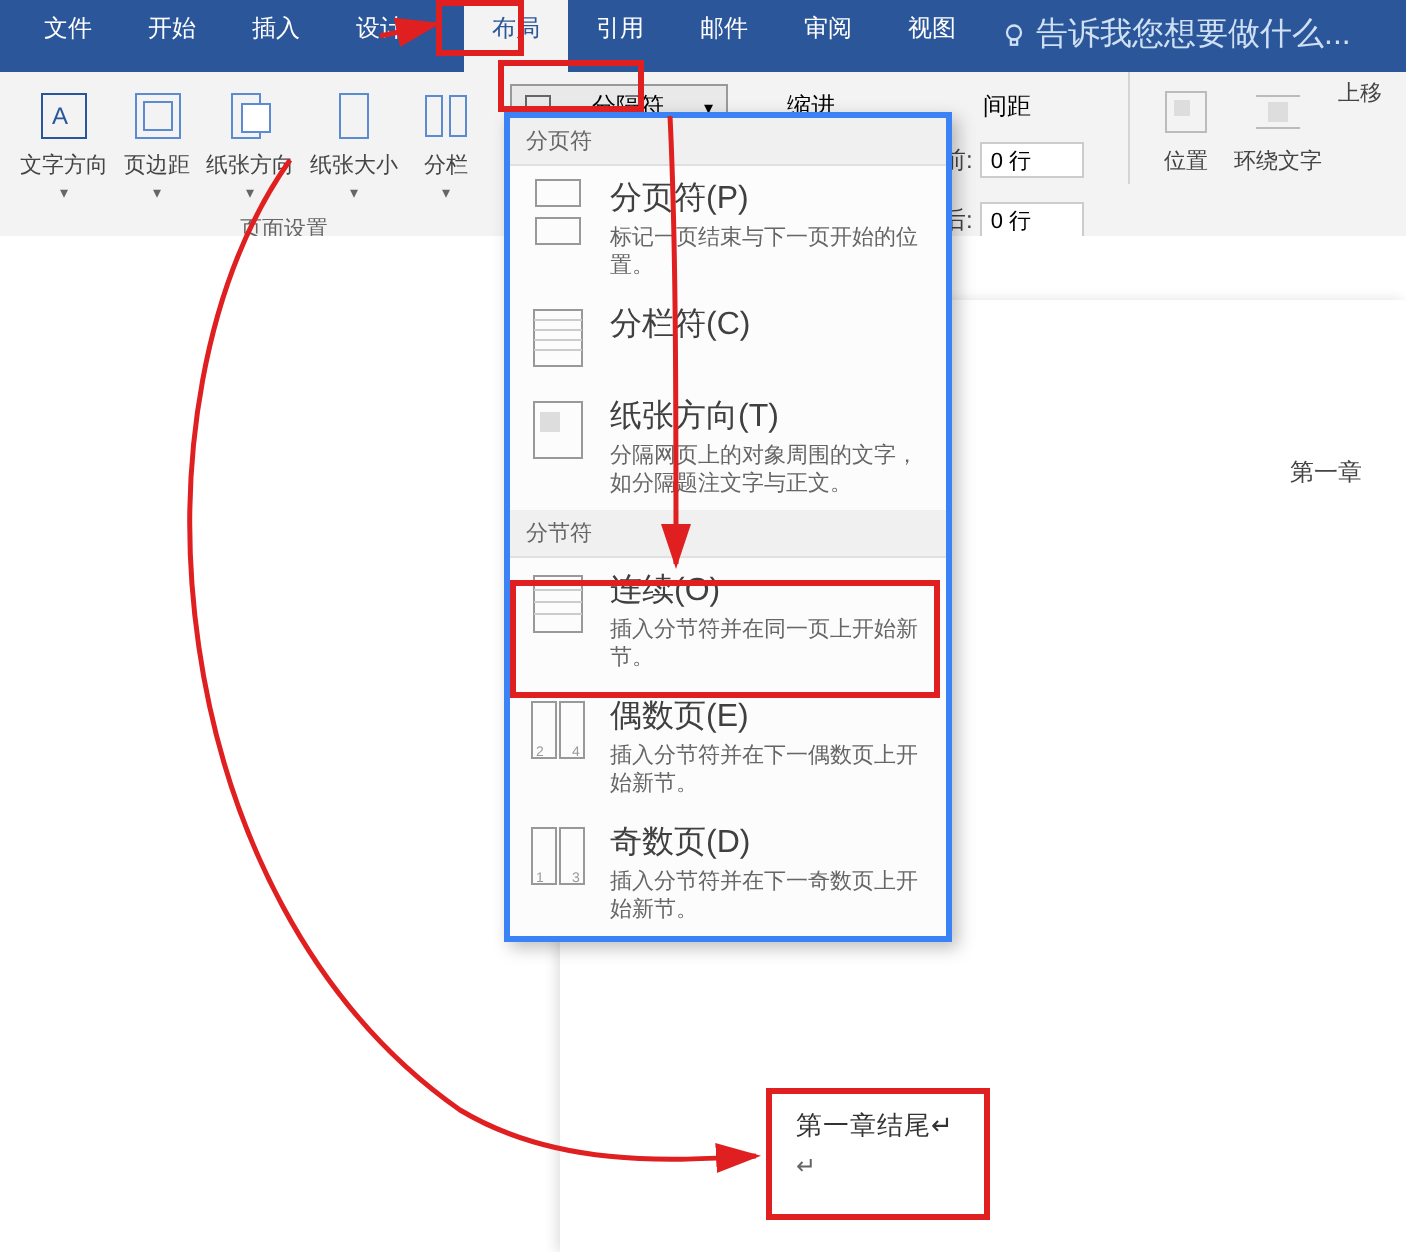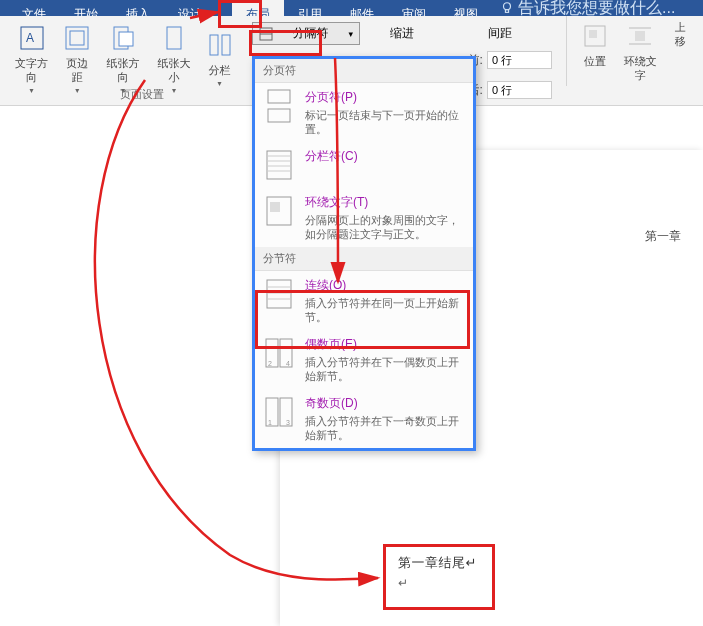--- a/index.html
+++ b/index.html
@@ -9,21 +9,21 @@
       background: #fff;
       width: 703px;
       height: 626px;
       overflow: hidden;
       position: relative;
     }
     
     .menubar {
       background: #2b579a;
       color: #fff;
-      height: 16px;
+      height: 36px;
       display: flex;
       align-items: stretch;
       padding-left: 8px;
     }
     .menu-item {
       padding: 0 14px;
       line-height: 28px;
       cursor: pointer;
       font-size: 12px;
     }
@@ -96,21 +96,21 @@
     }
     .indent-row {
       display: flex;
       align-items: center;
       gap: 4px;
       font-size: 12px;
       color: #444;
       padding: 2px 0;
     }
     .spin-input {
-      width: 65px;
+      width: 52px;
       height: 18px;
       border: 1px solid #ccc;
       font-size: 11px;
       padding: 0 4px;
       background: #fff;
     }
     .right-group {
       border-left: 1px solid #d4d4d4;
       padding-left: 8px;
       margin-left: 8px;
@@ -148,22 +148,22 @@
       min-width: 32px;
       height: 34px;
       display: flex;
       align-items: center;
       justify-content: center;
     }
     .dd-item .dd-text {
       flex: 1;
     }
     .dd-item .dd-title {
-      font-size: 12px;
-      color: #a21caf;
+      font-size: 16px;
+      color: #404040;
       font-weight: 500;
     }
     .dd-item .dd-desc {
       font-size: 11px;
       color: #666;
       line-height: 14px;
       margin-top: 2px;
     }
     
     .canvas-area {
@@ -378,21 +378,21 @@
   </div>
 
   <div class="dd-item">
     <div class="dd-icon">
       <svg width="30" height="34">
           <rect x="3" y="3" width="24" height="28" fill="none" stroke="#999"></rect>
           <rect x="6" y="8" width="10" height="10" fill="#ddd"></rect>
         </svg>
     </div>
     <div class="dd-text">
-      <div class="dd-title">环绕文字(T)</div>
+      <div class="dd-title">纸张方向(T)</div>
       <div class="dd-desc">分隔网页上的对象周围的文字，如分隔题注文字与正文。</div>
     </div>
   </div>
 
   <div class="dd-header">分节符</div>
 
 
   <div class="dd-item">
     <div class="dd-icon">
       <svg width="30" height="34">

